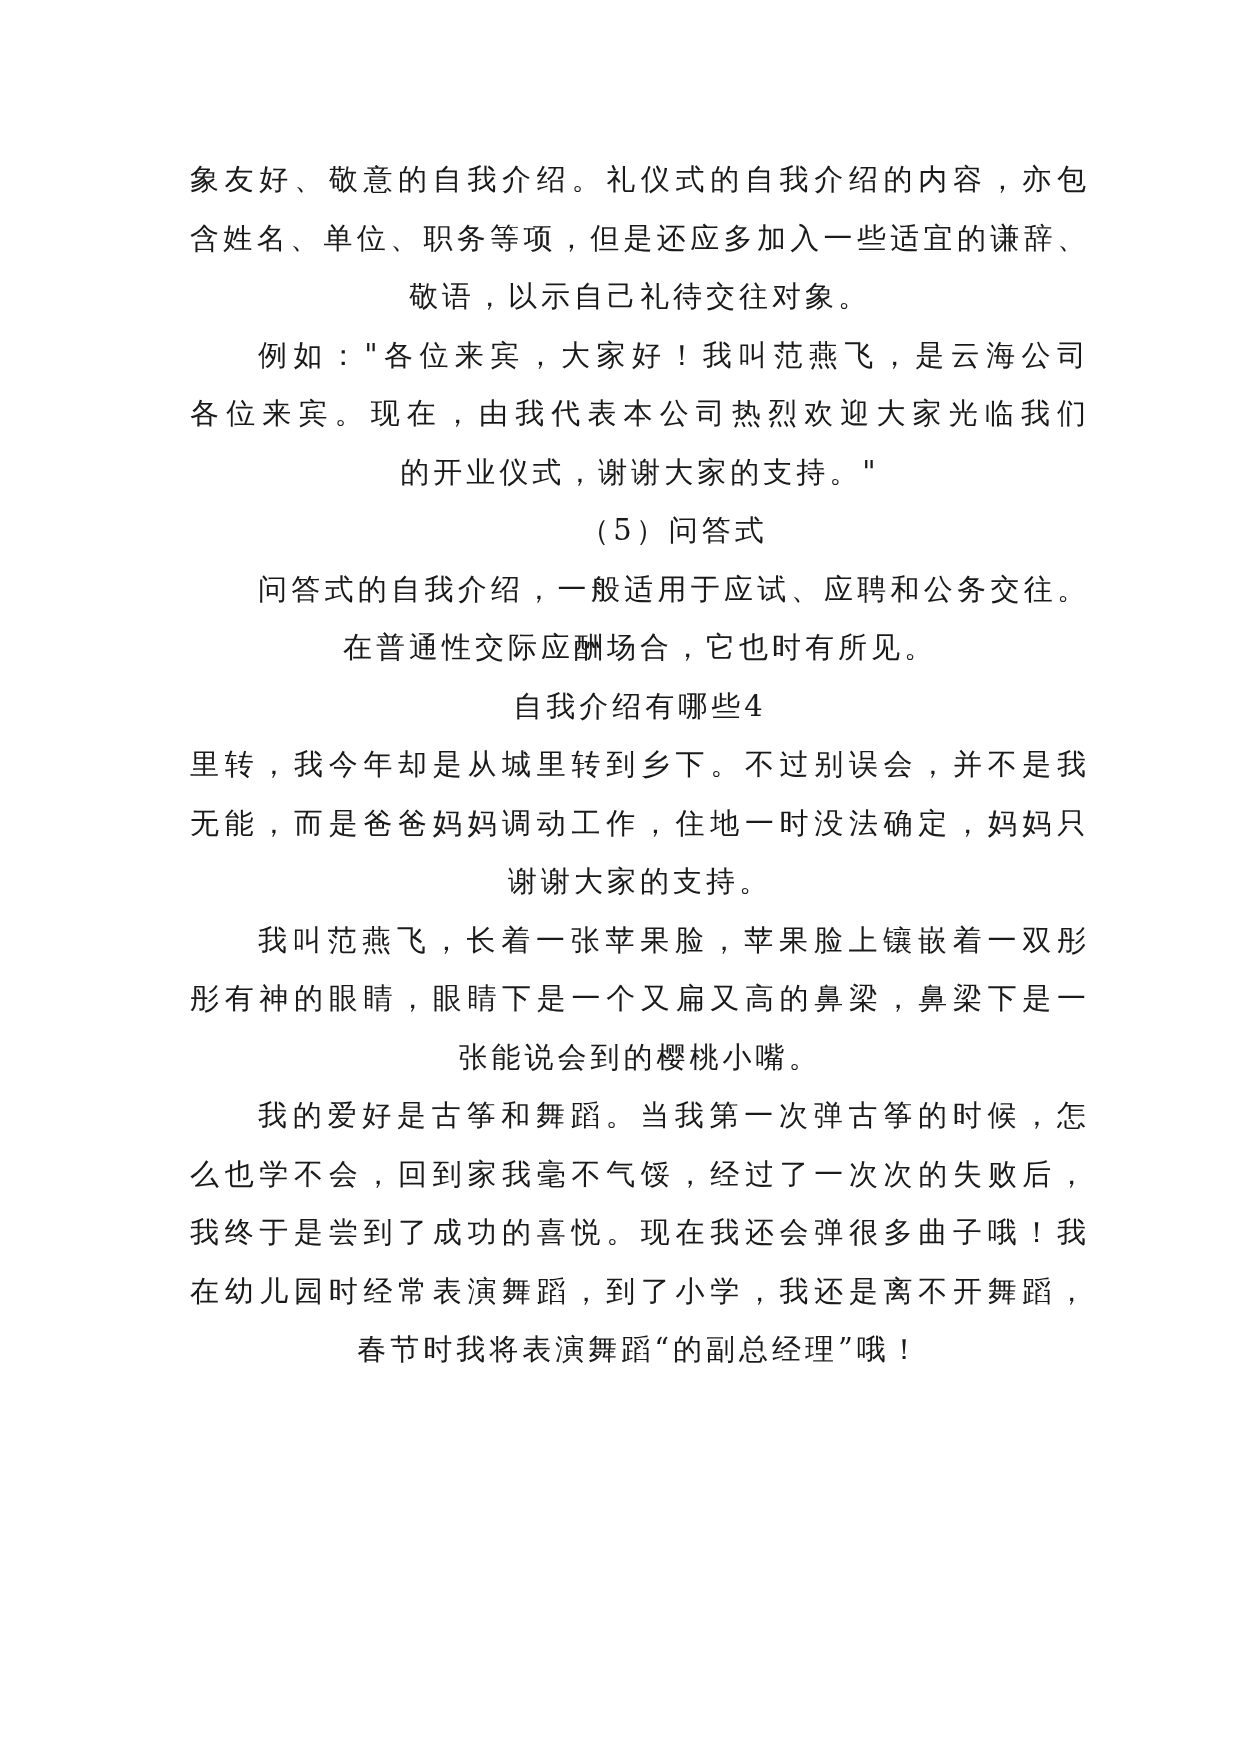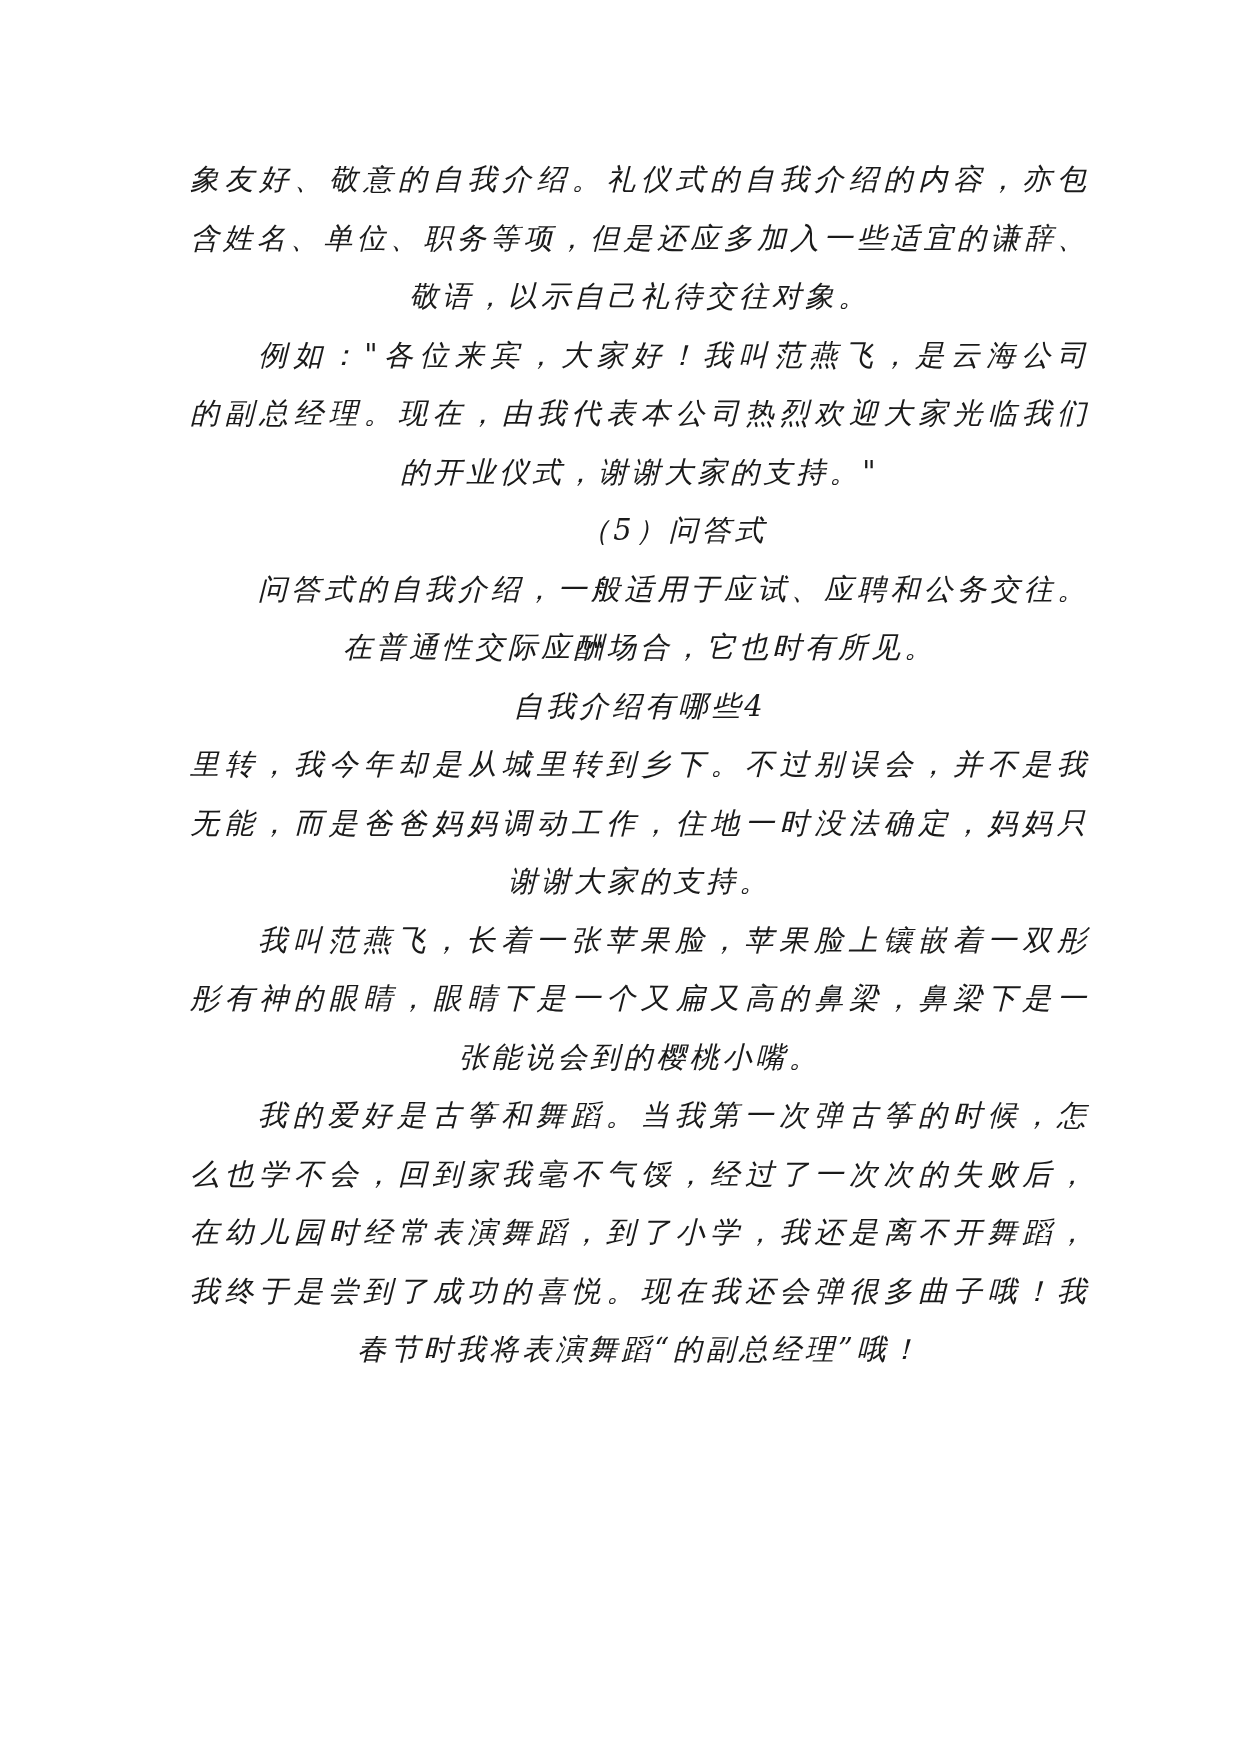--- a/index.html
+++ b/index.html
@@ -19,21 +19,21 @@
     position: absolute;
     left: 190px;
     top: 150px;
     width: 900px;
     color: #1a1a1a;
     font-size: 29px;
     line-height: 58.5px;
     letter-spacing: 4px;
     font-weight: 400;
   }
-  .paragraph { margin: 0; padding: 0; font-style: italic; }
+  .paragraph { margin: 0; padding: 0; }
   .line {
     width: 900px;
     text-align: center;
     overflow: hidden;
   }
   .line.fill {
     text-align: justify;
     text-align-last: justify;
     text-justify: inter-ideograph;
   }
@@ -49,21 +49,21 @@
 
 <div class="page">
   <div class="content" style="color: rgb(26, 26, 26);">
       <div class="paragraph body">
         <div class="line fill">象友好、敬意的自我介绍。礼仪式的自我介绍的内容，亦包</div>
         <div class="line fill">含姓名、单位、职务等项，但是还应多加入一些适宜的谦辞、</div>
         <div class="line">敬语，以示自己礼待交往对象。</div>
       </div>
       <div class="paragraph body">
         <div class="line fill indent">例如："各位来宾，大家好！我叫范燕飞，是云海公司</div>
-        <div class="line fill">的副总经理。现在，由我代表本公司热烈欢迎大家光临我们</div>
+        <div class="line fill">各位来宾。现在，由我代表本公司热烈欢迎大家光临我们</div>
         <div class="line">的开业仪式，谢谢大家的支持。"</div>
       </div>
       <div class="paragraph body">
         <div class="line indent">（5）问答式</div>
       </div>
       <div class="paragraph body">
         <div class="line fill indent">问答式的自我介绍，一般适用于应试、应聘和公务交往。</div>
         <div class="line">在普通性交际应酬场合，它也时有所见。</div>
       </div>
       <div class="paragraph heading">
@@ -75,18 +75,18 @@
         <div class="line">谢谢大家的支持。</div>
       </div>
       <div class="paragraph body">
         <div class="line fill indent">我叫范燕飞，长着一张苹果脸，苹果脸上镶嵌着一双彤</div>
         <div class="line fill">彤有神的眼睛，眼睛下是一个又扁又高的鼻梁，鼻梁下是一</div>
         <div class="line">张能说会到的樱桃小嘴。</div>
       </div>
       <div class="paragraph body">
         <div class="line fill indent">我的爱好是古筝和舞蹈。当我第一次弹古筝的时候，怎</div>
         <div class="line fill">么也学不会，回到家我毫不气馁，经过了一次次的失败后，</div>
+        <div class="line fill">我终于是尝到了成功的喜悦。现在我还会弹很多曲子哦！我</div>
         <div class="line fill">在幼儿园时经常表演舞蹈，到了小学，我还是离不开舞蹈，</div>
-        <div class="line fill">我终于是尝到了成功的喜悦。现在我还会弹很多曲子哦！我</div>
         <div class="line">春节时我将表演舞蹈“的副总经理”哦！</div>
       </div>
     </div>
 </div>
 
 </body></html>

